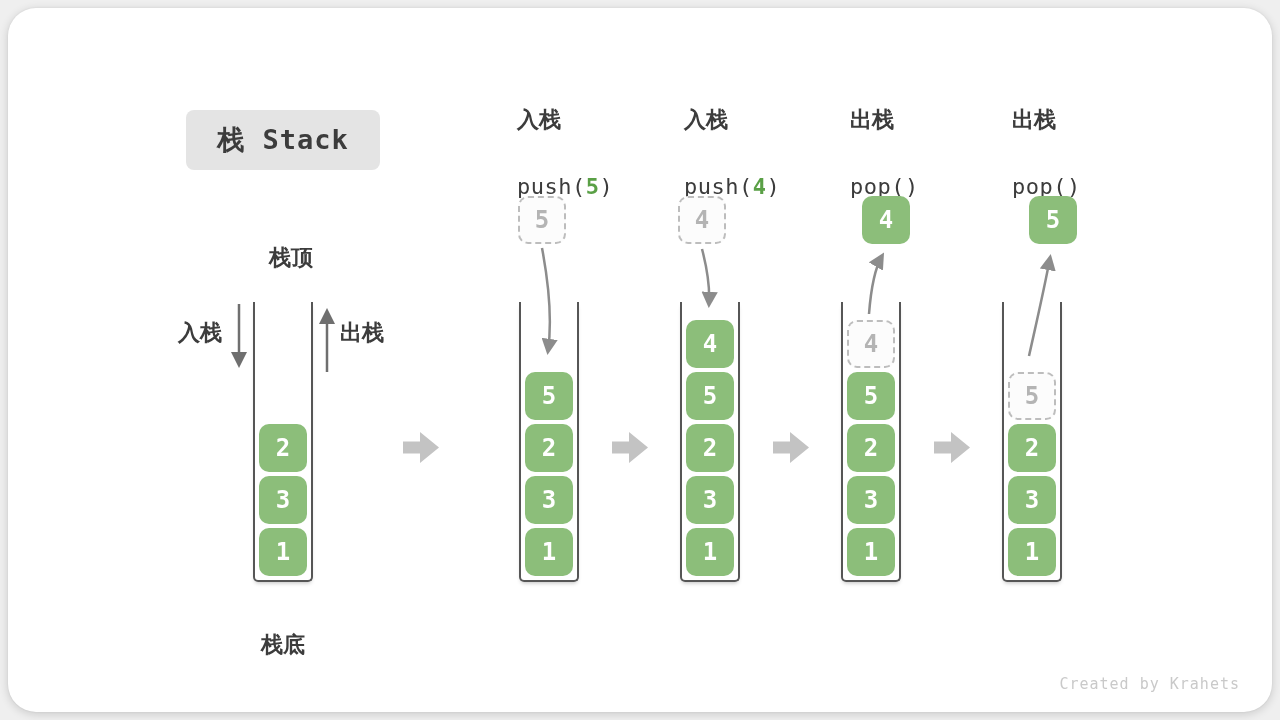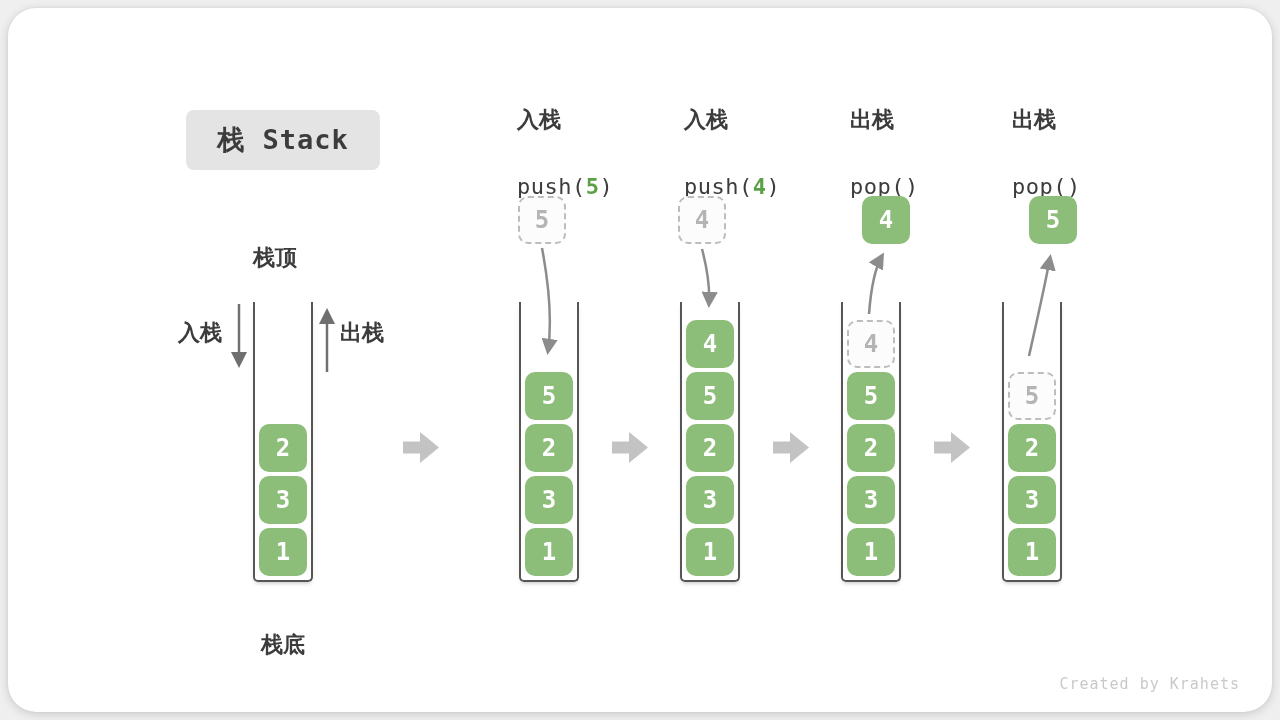--- a/index.html
+++ b/index.html
@@ -44,21 +44,21 @@
 </head>
 <body>
 
 <div class="stage">
   <div class="card"></div>
 
   <div class="title-box">
     <span>栈 Stack</span>
   </div>
 
-  <div class="cjk-label" style="left:253px;top:243px;width:60px;text-align:left;">栈顶</div>
+  <div class="cjk-label" style="left:253px;top:243px;width:60px;text-align:right;">栈顶</div>
   <div class="cjk-label" style="left:253px;top:630px;width:60px;text-align:center;">栈底</div>
   <div class="cjk-label" style="left:172px;top:318px;width:50px;text-align:right;">入栈</div>
   <div class="cjk-label" style="left:340px;top:318px;">出栈</div>
 
   <div id="columns-layer">
       <div class="stack-container" style="left: 253px;"></div>
       <div class="cell solid" style="left: 259px; top: 424px;">2</div>
       <div class="cell solid" style="left: 259px; top: 476px;">3</div>
       <div class="cell solid" style="left: 259px; top: 528px;">1</div>
       <div class="col-op" style="left: 517px;">入栈</div>

